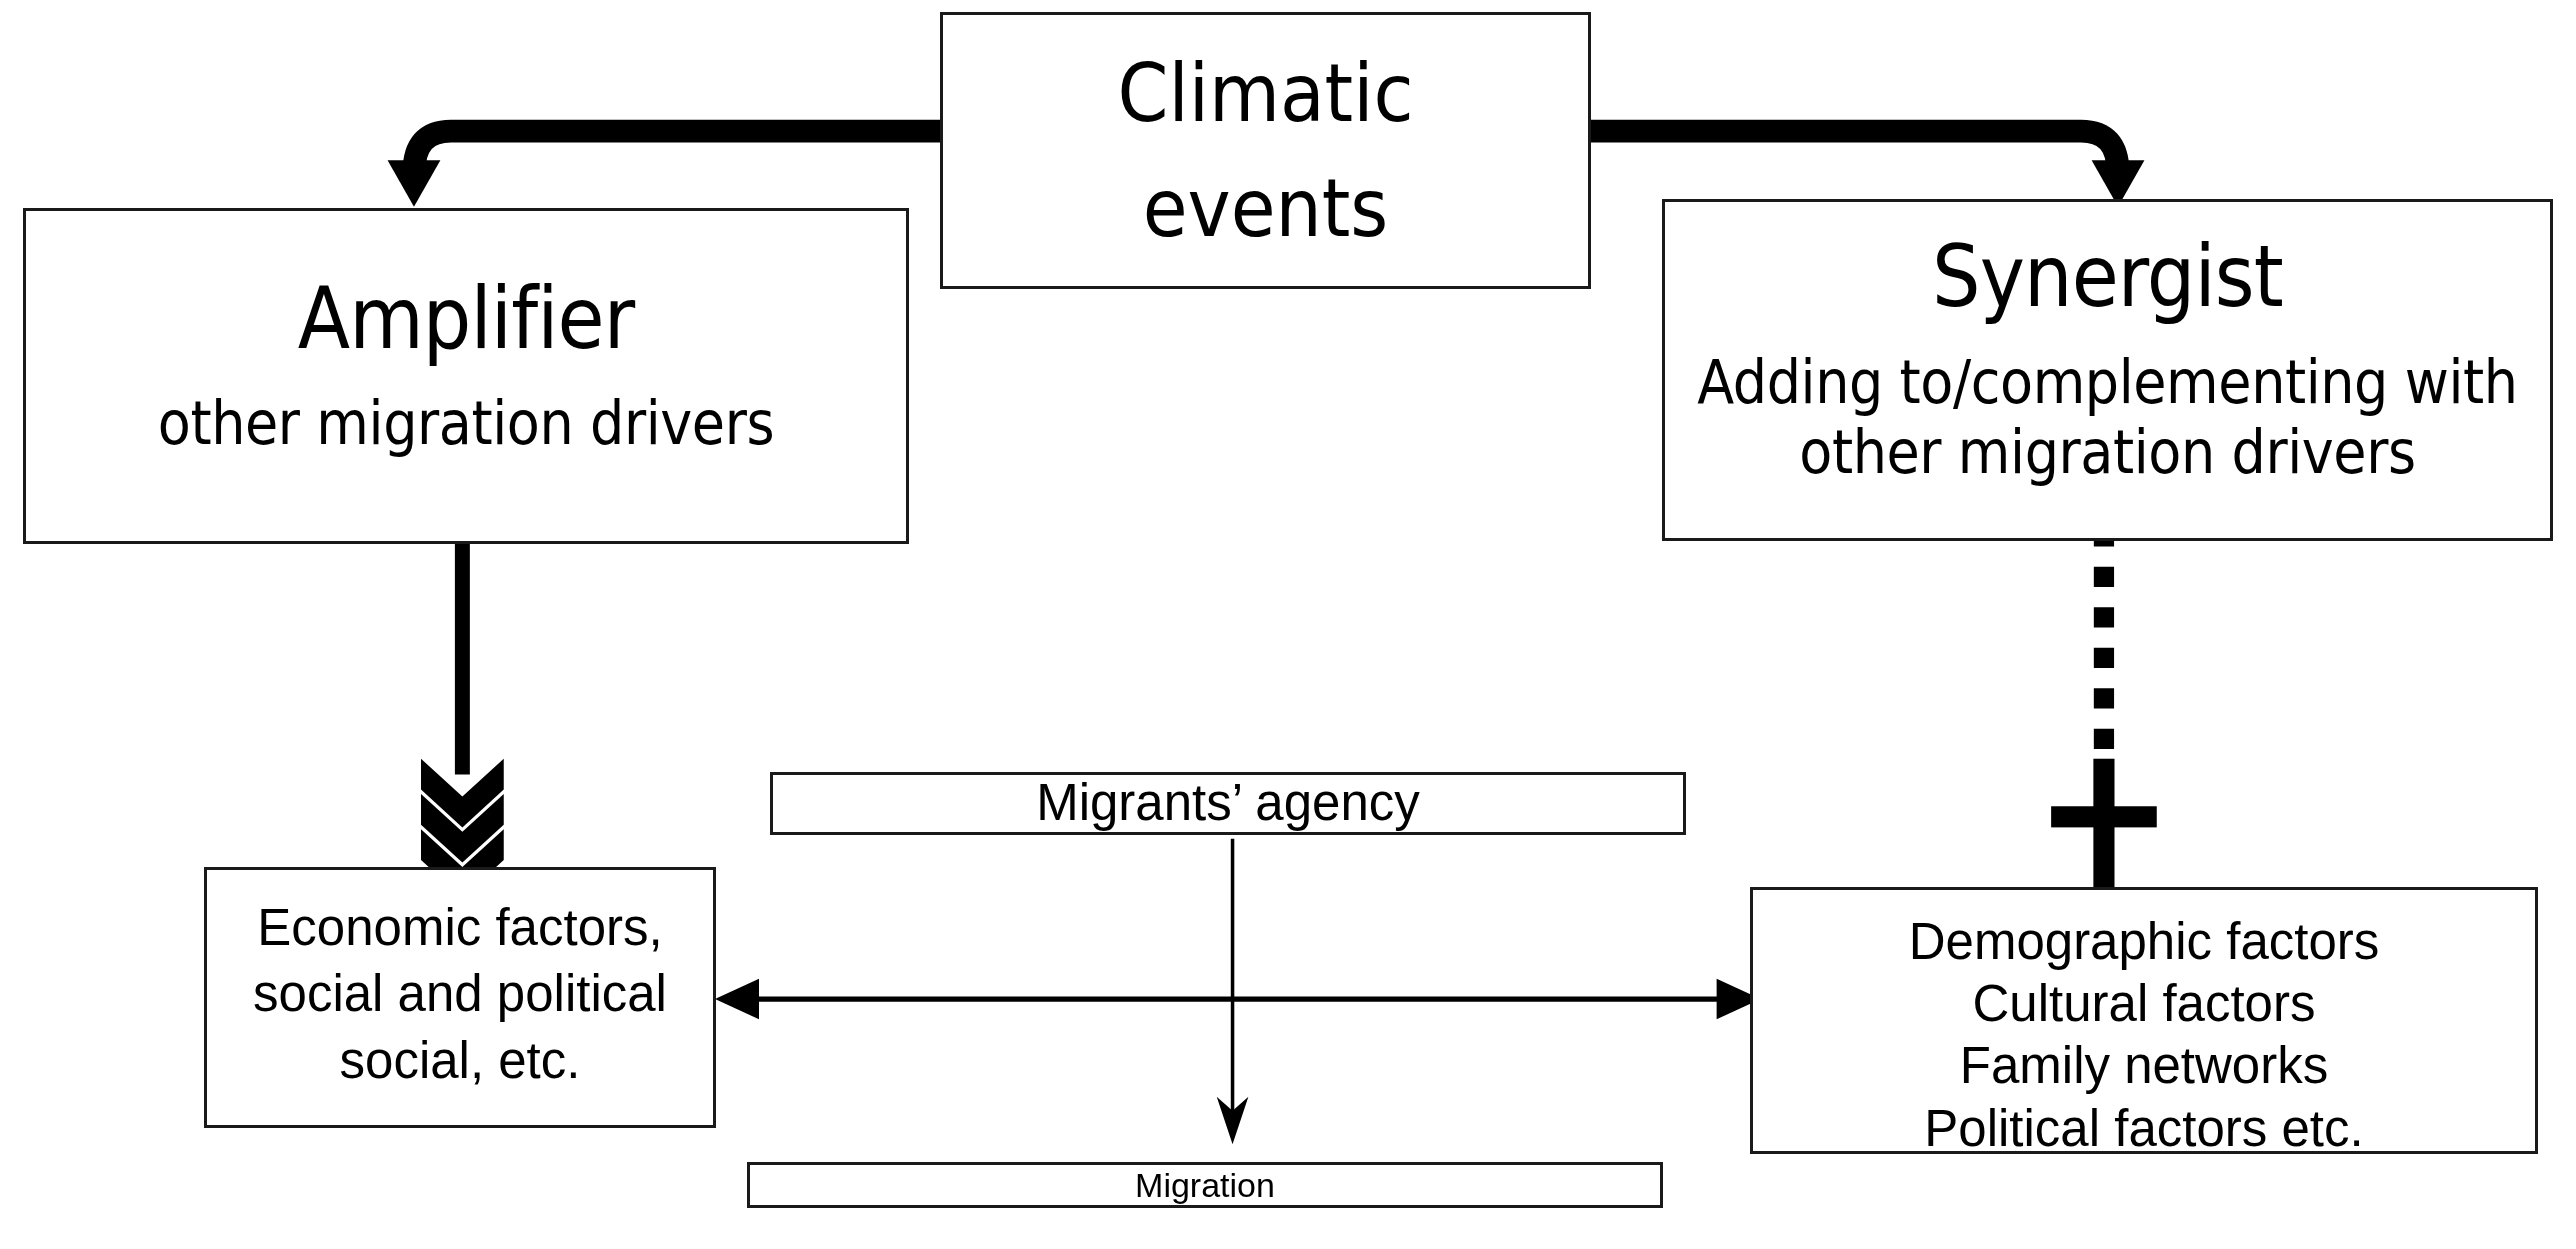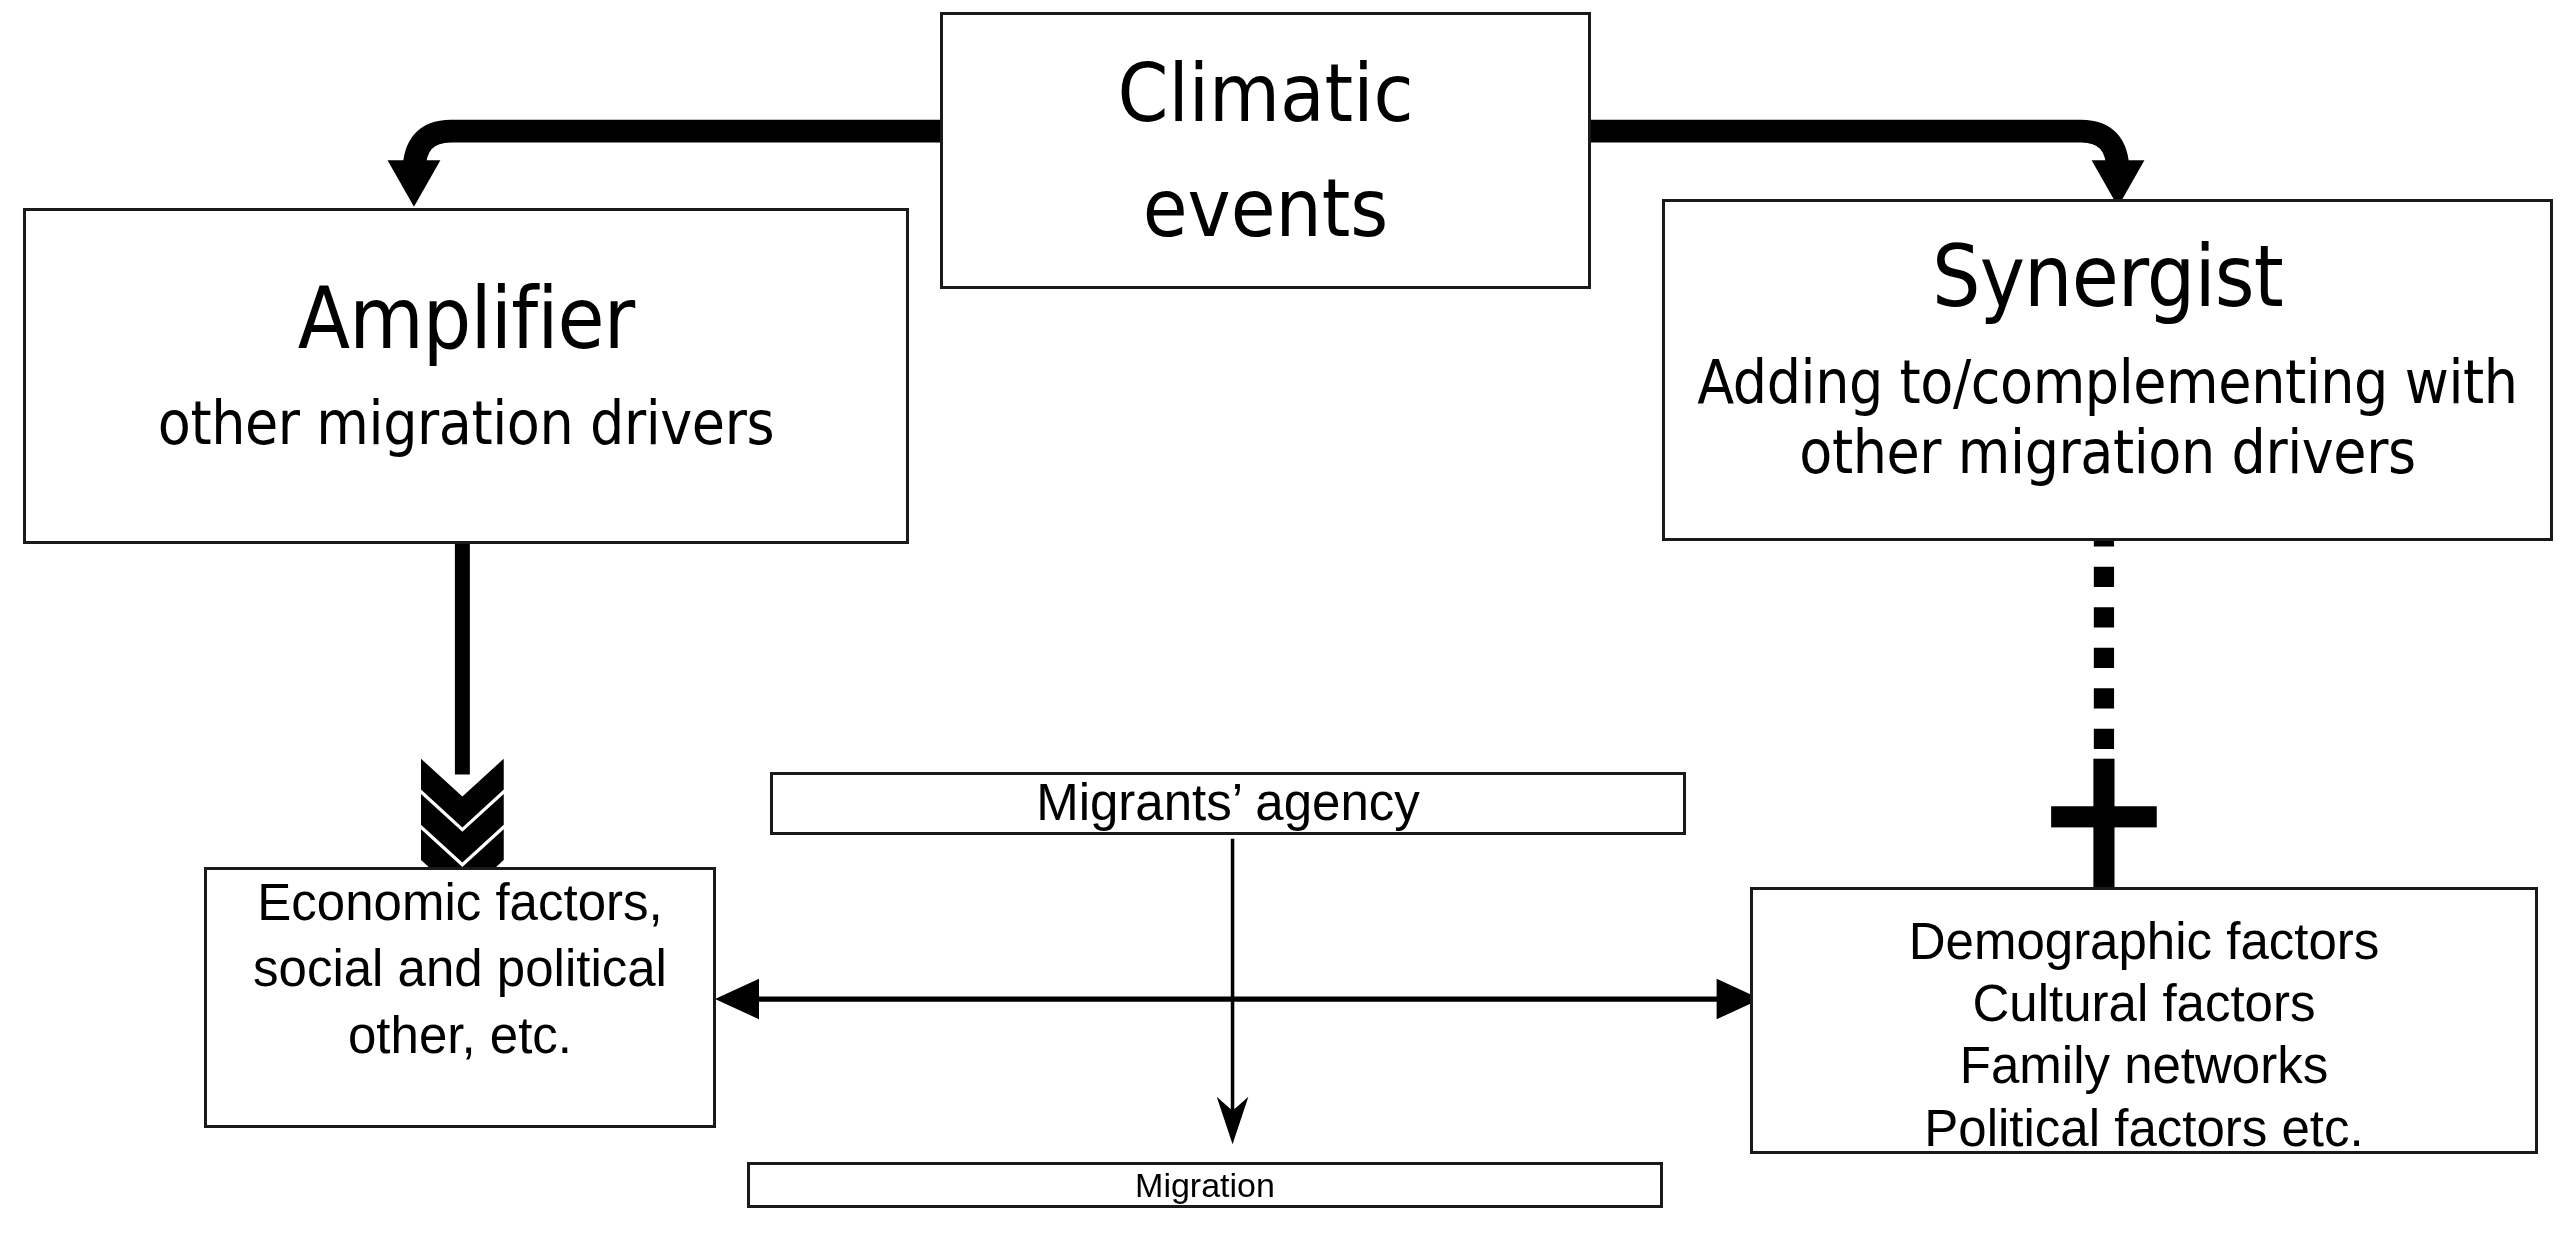--- a/index.html
+++ b/index.html
@@ -66,20 +66,21 @@
     left: 1662px; top: 199px; width: 891px; height: 342px;
     padding: 0 5.3px;
   }
   #box-amplifier .inner, #box-synergist .inner {
     position: relative; top: -12.3px;
   }
   #box-economic {
     left: 204px; top: 867px; width: 512px; height: 261px;
     font-size: 51px;
     justify-content: flex-start;
+    padding-top: 25px;
   }
   #box-economic .ln { display: block; line-height: 1.30; }
 
   #box-drivers {
     left: 1750px; top: 887px; width: 788px; height: 267px;
     font-size: 51px;
     justify-content: flex-start;
     padding-top: 21px;
   }
   #box-drivers .ln { display: block; line-height: 1.22; }
@@ -163,21 +164,21 @@
       <div class="sub-lg">
         <span class="ln">Adding to/complementing with</span>
         <span class="ln">other migration drivers</span>
       </div>
     </div>
   </div>
 
   <div class="box helv" id="box-economic">
     <span class="ln">Economic factors,</span>
     <span class="ln">social and political</span>
-    <span class="ln">other, etc.</span>
+    <span class="ln">social, etc.</span>
   </div>
 
   <div class="box helv" id="box-agency">
     <span>Migrants’ agency</span>
   </div>
 
   <div class="box helv" id="box-drivers">
     <span class="ln">Demographic factors</span>
     <span class="ln">Cultural factors</span>
     <span class="ln">Family networks</span>

